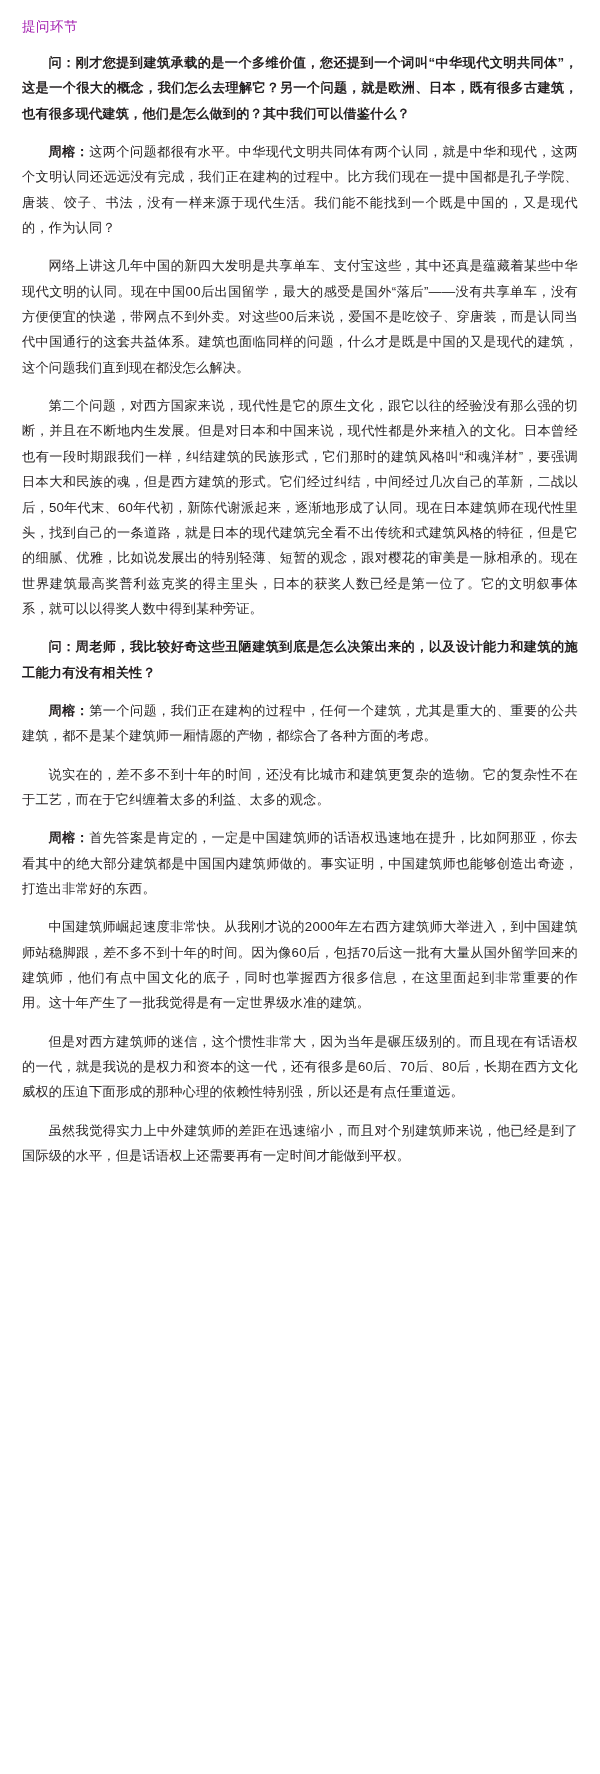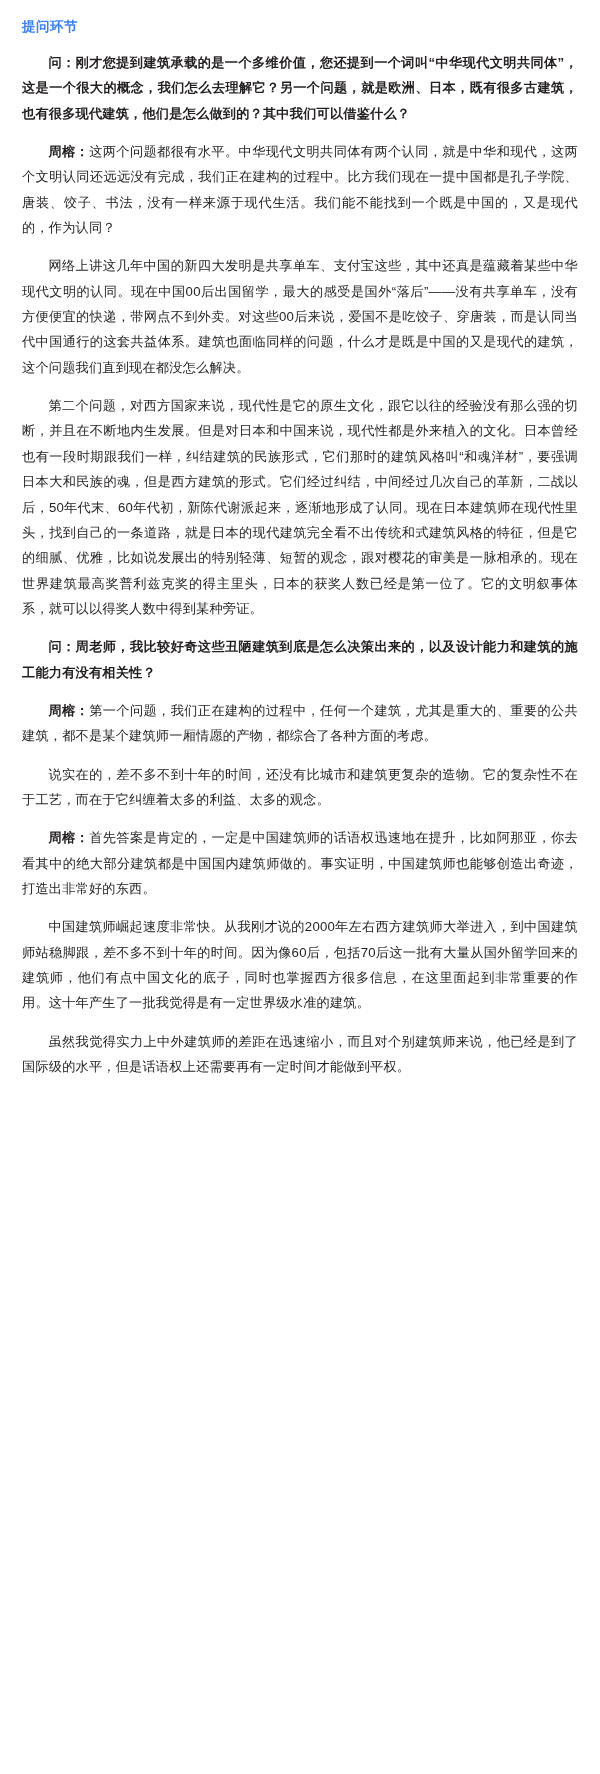--- a/index.html
+++ b/index.html
@@ -12,22 +12,22 @@
     font-family: "Liberation Sans", "DejaVu Sans", sans-serif;
     color: #231f20;
   }
   .page {
     width: 600px;
     box-sizing: border-box;
     padding: 14px 22px 28px 22px;
   }
   .section-title {
     font-size: 13.5px;
-    font-weight: 700;
-    color: #3b82f6;
+    font-weight: 400;
+    color: #a21caf;
     margin: 4px 0 14px 0;
     letter-spacing: 0.5px;
   }
   p {
     margin: 0 0 13px 0;
     font-size: 13.2px;
     line-height: 1.92;
     text-align: justify;
     text-justify: inter-ideograph;
     letter-spacing: 0.2px;
@@ -79,17 +79,18 @@
     <p class="indent">说实在的，差不多不到十年的时间，还没有比城市和建筑更复杂的造物。它的复杂性不在于工艺，而在于它纠缠着太多的利益、太多的观念。</p>
 
 
 
 
     <p class="a"><span class="speaker">周榕：</span><span>首先答案是肯定的，一定是中国建筑师的话语权迅速地在提升，比如阿那亚，你去看其中的绝大部分建筑都是中国国内建筑师做的。事实证明，中国建筑师也能够创造出奇迹，打造出非常好的东西。</span></p>
 
 
     <p class="indent">中国建筑师崛起速度非常快。从我刚才说的2000年左右西方建筑师大举进入，到中国建筑师站稳脚跟，差不多不到十年的时间。因为像60后，包括70后这一批有大量从国外留学回来的建筑师，他们有点中国文化的底子，同时也掌握西方很多信息，在这里面起到非常重要的作用。这十年产生了一批我觉得是有一定世界级水准的建筑。</p>
 
+    <p class="indent">但是对西方建筑师的迷信，这个惯性非常大，因为当年是碾压级别的。而且现在有话语权的一代，就是我说的是权力和资本的这一代，还有很多是60后、70后、80后，长期在西方文化威权的压迫下面形成的那种心理的依赖性特别强，所以还是有点任重道远。</p>
 
     <p class="indent">虽然我觉得实力上中外建筑师的差距在迅速缩小，而且对个别建筑师来说，他已经是到了国际级的水平，但是话语权上还需要再有一定时间才能做到平权。</p>
 
   </div>
 </div>
 
 </body></html>

